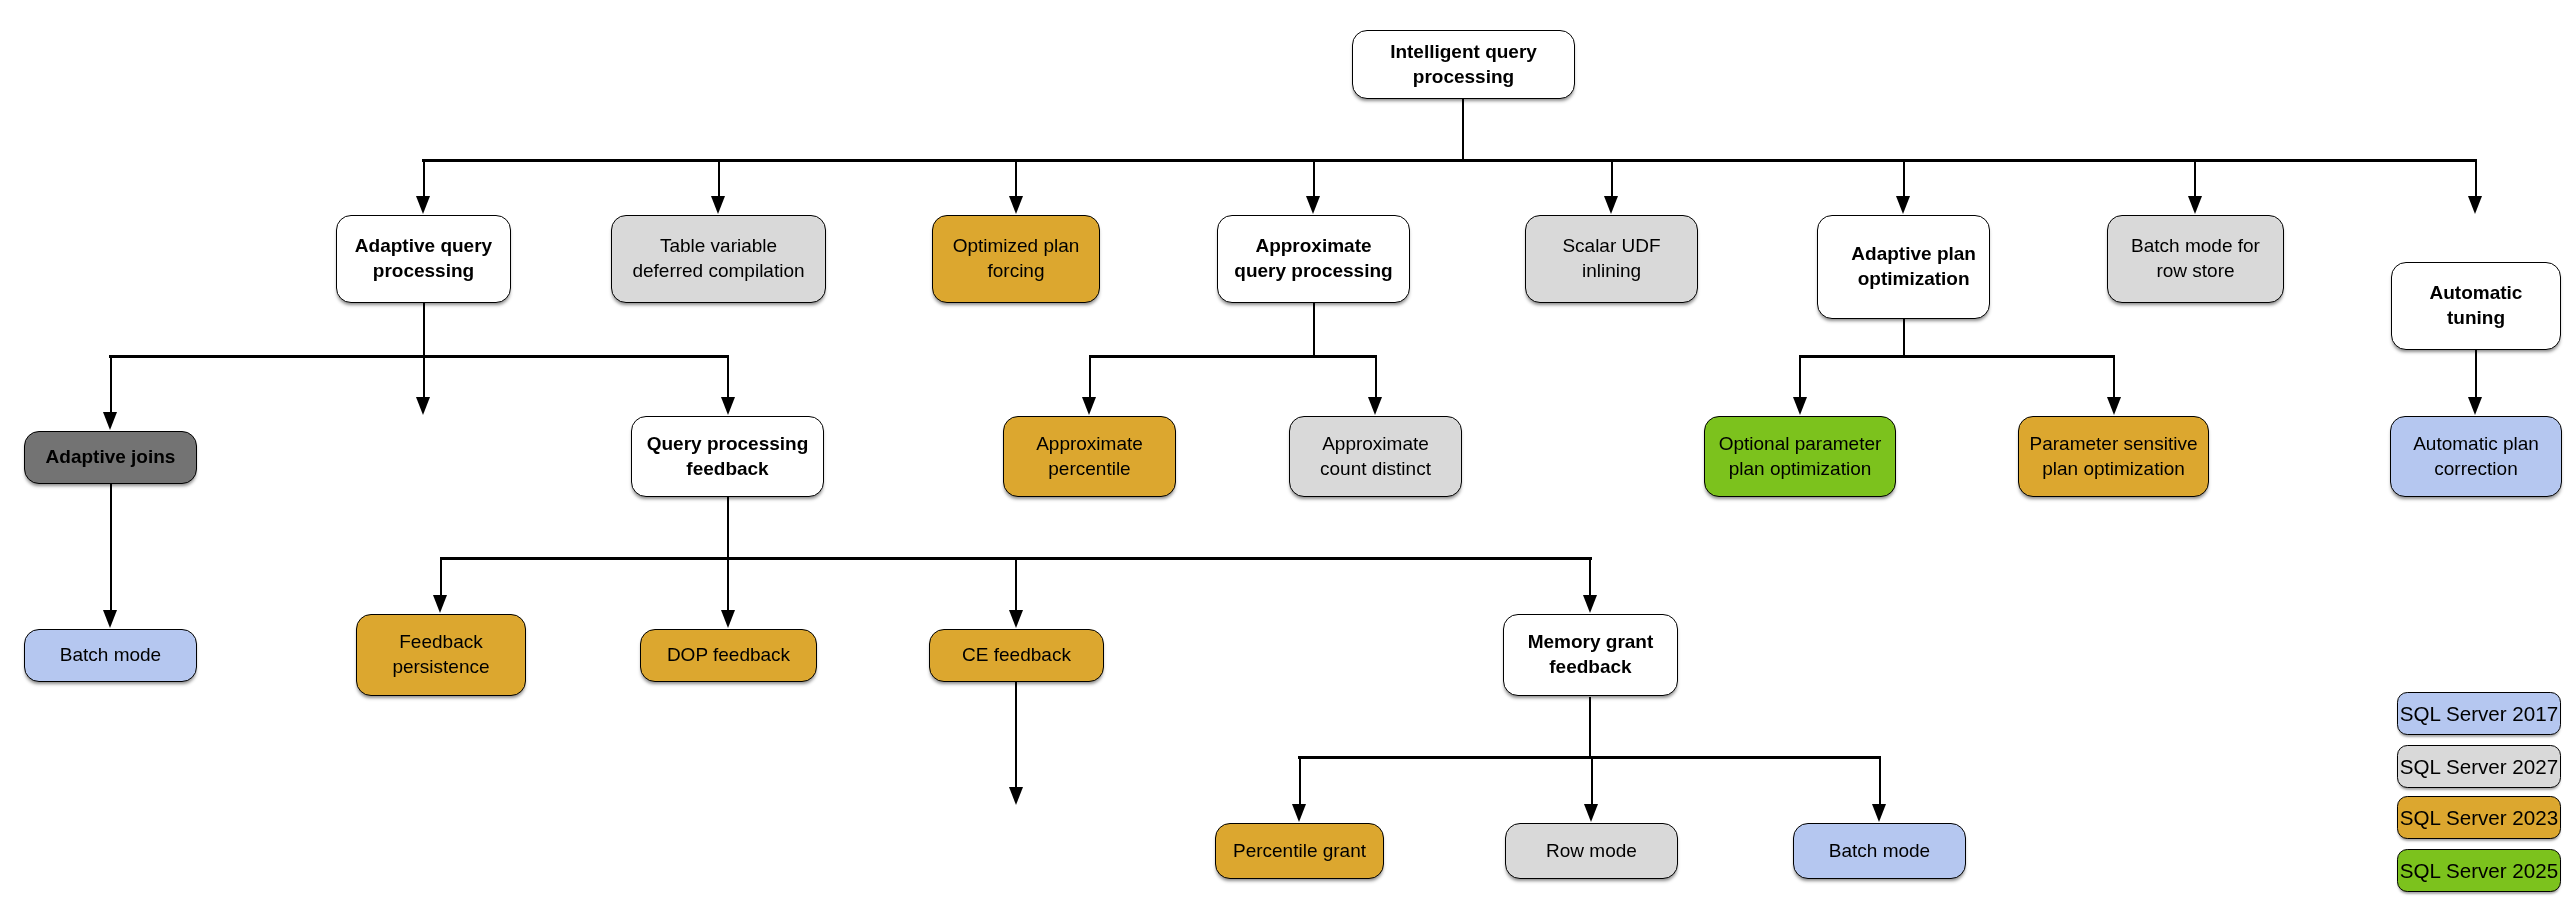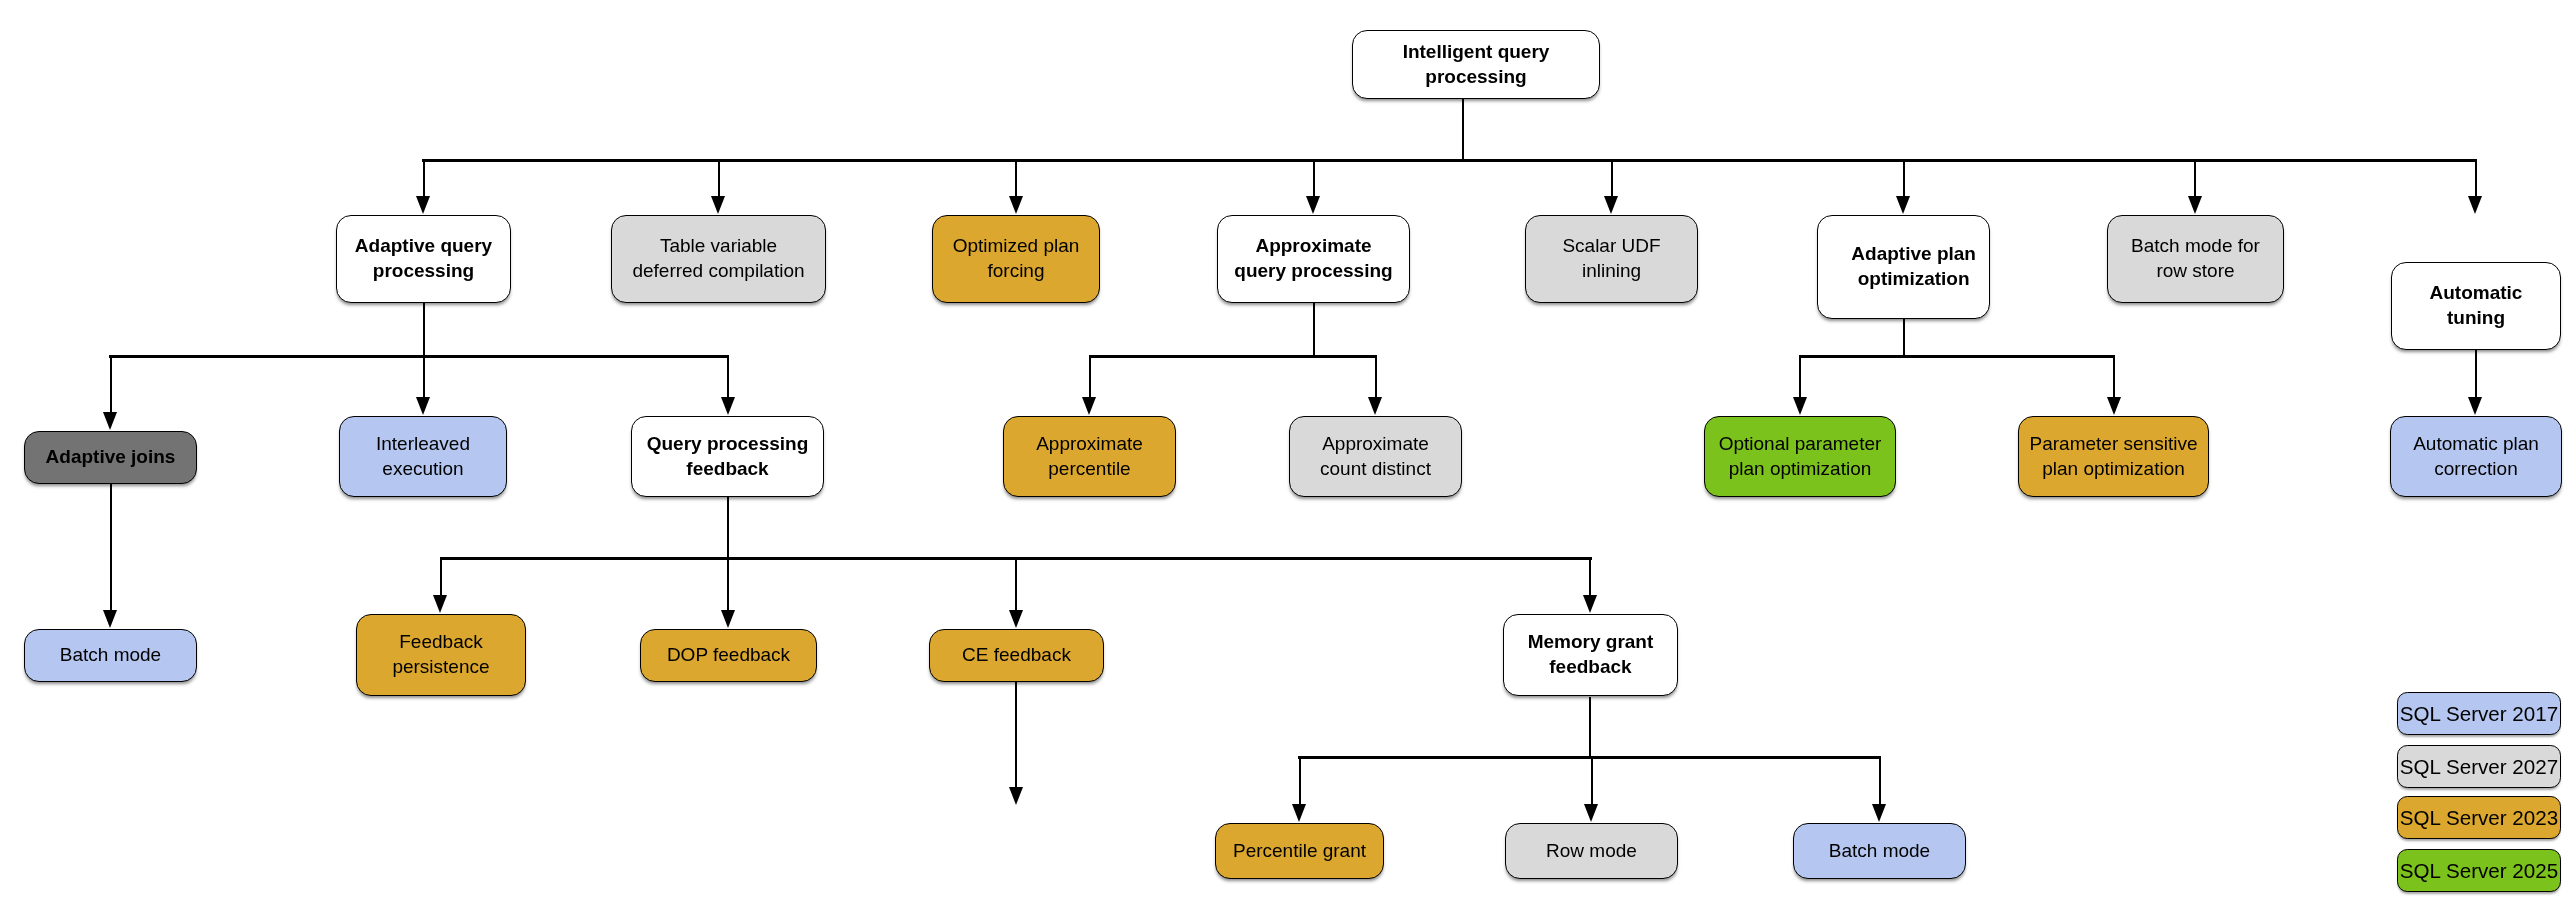--- a/index.html
+++ b/index.html
@@ -117,41 +117,39 @@
     <div class="vline" style="left: 1015px; top: 682px; height: 108px;"></div>
     <div class="arrowhead" style="left: 1009px; top: 787px;"></div>
     <div class="vline" style="left: 1589px; top: 697px; height: 61px;"></div>
     <div class="hline" style="left: 1298px; top: 756px; width: 583px;"></div>
     <div class="vline" style="left: 1299px; top: 757px; height: 49px;"></div>
     <div class="arrowhead" style="left: 1292px; top: 804px;"></div>
     <div class="vline" style="left: 1591px; top: 757px; height: 49px;"></div>
     <div class="arrowhead" style="left: 1584px; top: 804px;"></div>
     <div class="vline" style="left: 1879px; top: 757px; height: 49px;"></div>
     <div class="arrowhead" style="left: 1872px; top: 804px;"></div>
-    <div class="node bold" style="left: 1352px; top: 30px; width: 248px; height: 69px; background: rgb(255, 255, 255);">Intelligent query
+    <div class="node bold" style="left: 1352px; top: 30px; width: 223px; height: 69px; background: rgb(255, 255, 255);">Intelligent query
 processing</div>
     <div class="node bold" style="left: 336px; top: 215px; width: 175px; height: 88px; background: rgb(255, 255, 255);">Adaptive query
 processing</div>
     <div class="node" style="left: 611px; top: 215px; width: 215px; height: 88px; background: rgb(217, 217, 217);">Table variable
 deferred compilation</div>
     <div class="node" style="left: 932px; top: 215px; width: 168px; height: 88px; background: rgb(220, 167, 47);">Optimized plan
 forcing</div>
     <div class="node bold" style="left: 1217px; top: 215px; width: 193px; height: 88px; background: rgb(255, 255, 255);">Approximate
 query processing</div>
     <div class="node" style="left: 1525px; top: 215px; width: 173px; height: 88px; background: rgb(217, 217, 217);">Scalar UDF
 inlining</div>
     <div class="node bold" style="left: 1817px; top: 215px; width: 173px; height: 104px; background: rgb(255, 255, 255); padding-left: 26px;">Adaptive plan
 optimization</div>
     <div class="node" style="left: 2107px; top: 215px; width: 177px; height: 88px; background: rgb(217, 217, 217);">Batch mode for
 row store</div>
     <div class="node bold" style="left: 2391px; top: 215px; width: 170px; height: 88px; background: rgb(255, 255, 255); margin-top: 47px;">Automatic
 tuning</div>
     <div class="node bold" style="left: 24px; top: 431px; width: 173px; height: 53px; background: #737373;">Adaptive joins</div>
-    <div class="node" style="left: 339px; top: 416px; width: 168px; height: 81px; background: rgb(181, 199, 240);">Interleaved
-execution</div>
     <div class="node bold" style="left: 631px; top: 416px; width: 193px; height: 81px; background: rgb(255, 255, 255);">Query processing
 feedback</div>
     <div class="node" style="left: 1003px; top: 416px; width: 173px; height: 81px; background: rgb(220, 167, 47);">Approximate
 percentile</div>
     <div class="node" style="left: 1289px; top: 416px; width: 173px; height: 81px; background: rgb(217, 217, 217);">Approximate
 count distinct</div>
     <div class="node" style="left: 1704px; top: 416px; width: 192px; height: 81px; background: rgb(124, 194, 29);">Optional parameter
 plan optimization</div>
     <div class="node" style="left: 2018px; top: 416px; width: 191px; height: 81px; background: rgb(220, 167, 47);">Parameter sensitive
 plan optimization</div>

